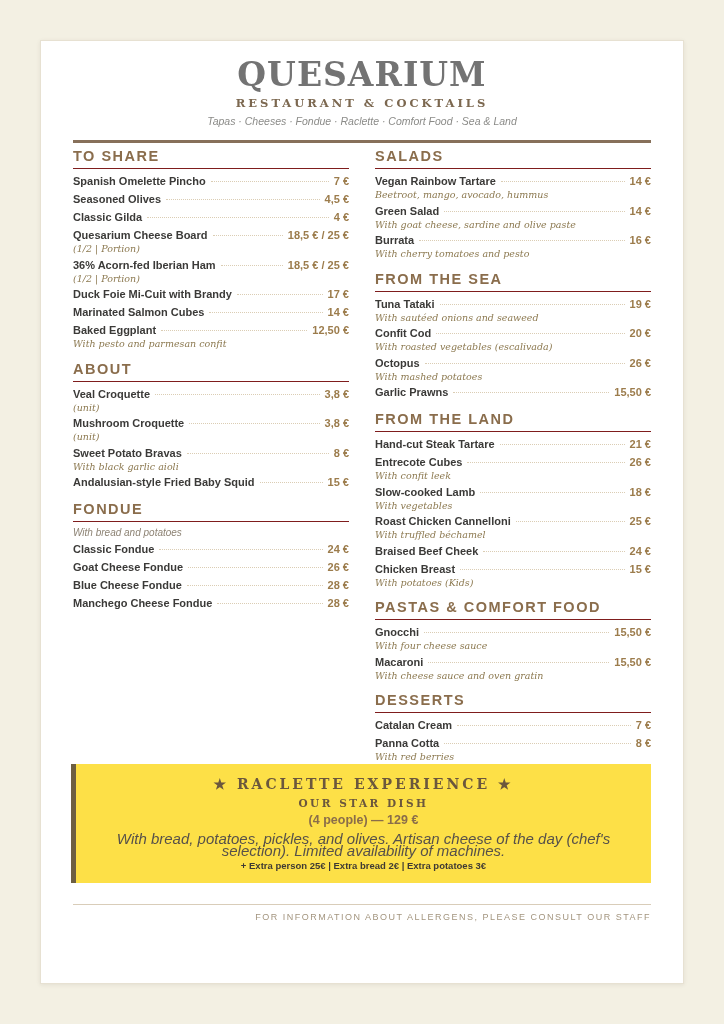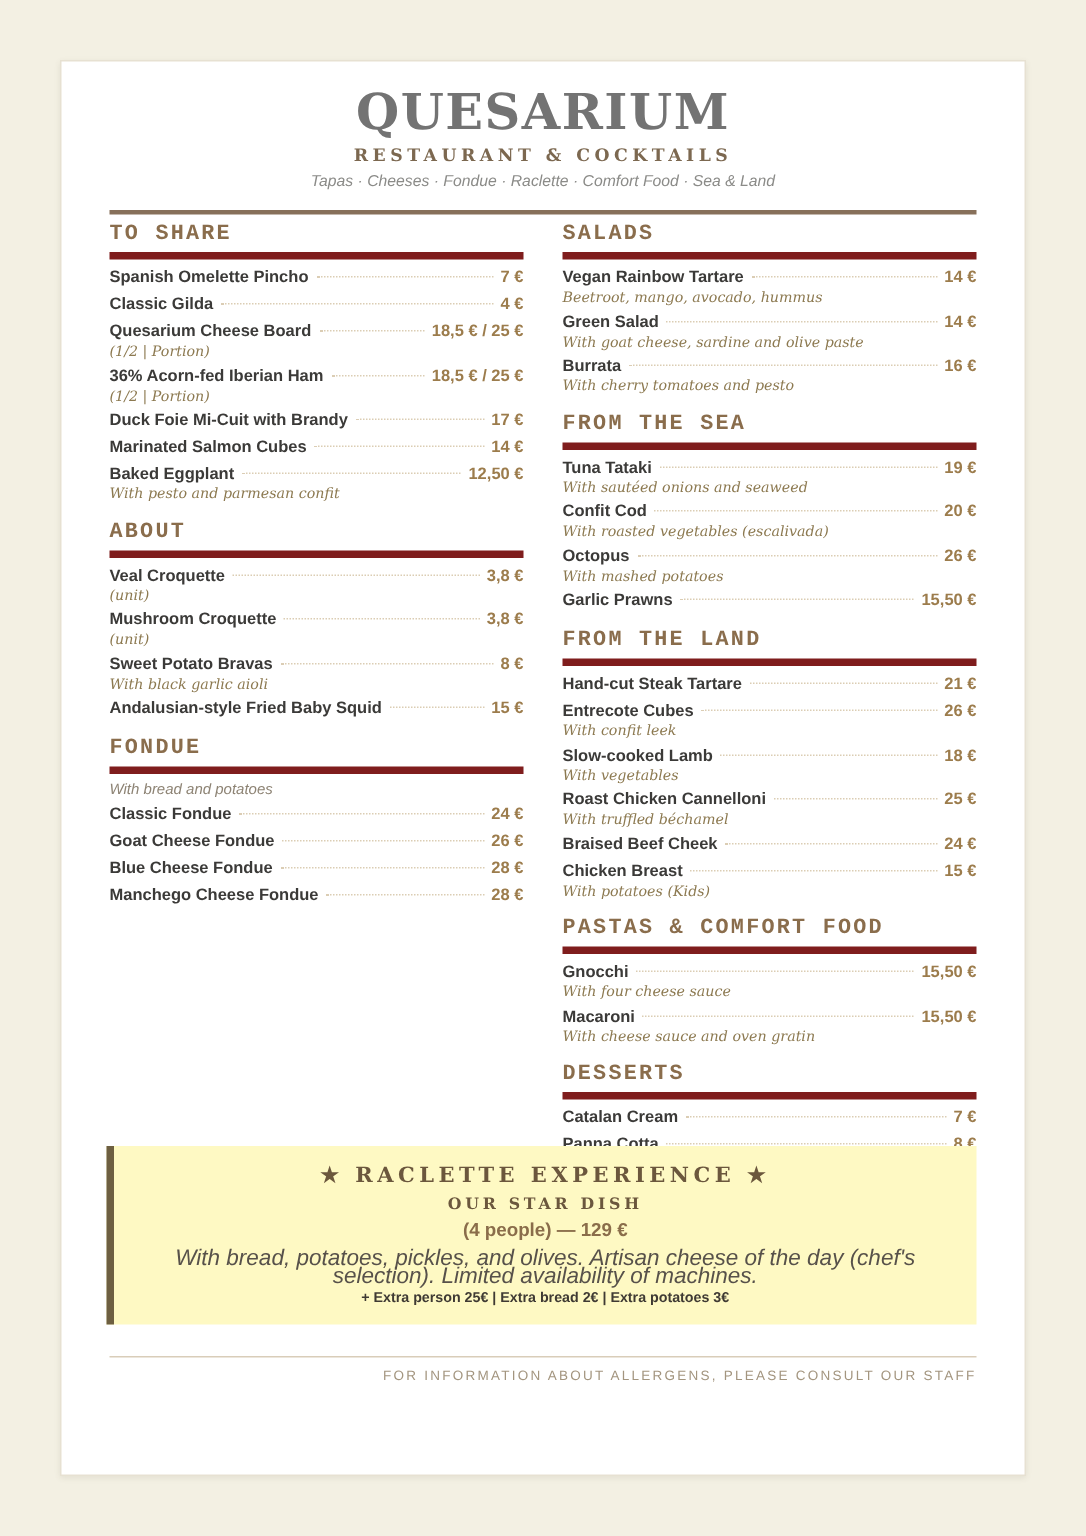--- a/index.html
+++ b/index.html
@@ -37,24 +37,24 @@
   }
   .header-rule { border:none; border-top:3px solid #87705a; margin-top:12px; }
 
   
   .cols {
     display:grid; grid-template-columns:1fr 1fr; column-gap:26px;
     margin-top:6px; align-items:start;
   }
   .menu-section { margin-bottom:12px; }
   .section-title {
-    font-family:Liberation Mono, monospace;
+    font-family:Liberation Sans, sans-serif;
     font-size:14.5px; line-height:15px; font-weight:bold;
     color:#8a6d4c; letter-spacing:1.5px;
-    padding-bottom:4px; border-bottom:5px solid #7f1d1d;
+    padding-bottom:4px; border-bottom:1px solid #7f1d1d;
     margin-bottom:4px;
   }
   .section-note {
     font-size:10px; line-height:13px; font-style:italic;
     color:#8d8374; margin:1px 0 2px 0;
   }
   .item { margin:1px 0 2px 0; }
   .item-row { display:flex; align-items:baseline; line-height:14px; padding:1px 0; }
   .item-name {
     font-size:11px; font-weight:bold; color:#3b3a38; white-space:nowrap;
@@ -69,21 +69,21 @@
   }
   .item-desc {
     font-family:"DejaVu Serif", serif;
     font-size:9.5px; line-height:10.5px; font-style:italic;
     color:#8c7950; margin-top:1px;
   }
 
   
   .raclette {
     position:absolute; left:30px; right:32px; top:723px;
-    background:#fef9c3; border-left:5px solid #6d5f41;
+    background:#fde047; border-left:5px solid #6d5f41;
     text-align:center; padding:12px 24px 11px 24px;
   }
   .raclette-title {
     font-family:"DejaVu Serif", serif;
     font-size:14px; line-height:17px; font-weight:bold;
     color:#6b573d; letter-spacing:3px;
   }
   .raclette-sub {
     font-family:"DejaVu Serif", serif;
     font-size:10.5px; line-height:14px; font-weight:bold;
@@ -127,20 +127,27 @@
 
     <div class="cols">
         <div class="col">
           <section class="menu-section">
             <h2 class="section-title">TO SHARE</h2>
             <div class="item">
               <div class="item-row">
                 <span class="item-name">Spanish Omelette Pincho</span>
                 <span class="leader"></span>
                 <span class="item-price">7 €</span>
+              </div>
+            </div>
+            <div class="item">
+              <div class="item-row">
+                <span class="item-name">Seasoned Olives</span>
+                <span class="leader"></span>
+                <span class="item-price">4,5 €</span>
               </div>
             </div>
             <div class="item">
               <div class="item-row">
                 <span class="item-name">Classic Gilda</span>
                 <span class="leader"></span>
                 <span class="item-price">4 €</span>
               </div>
             </div>
             <div class="item">

